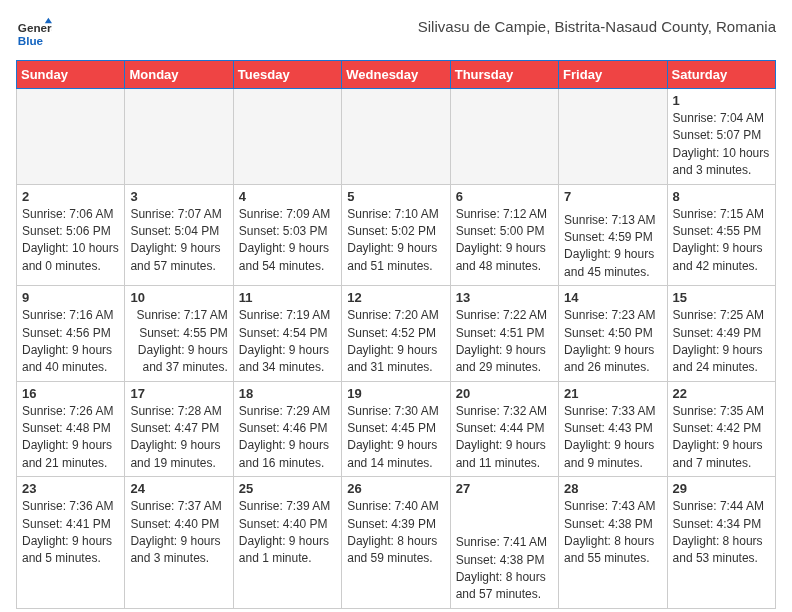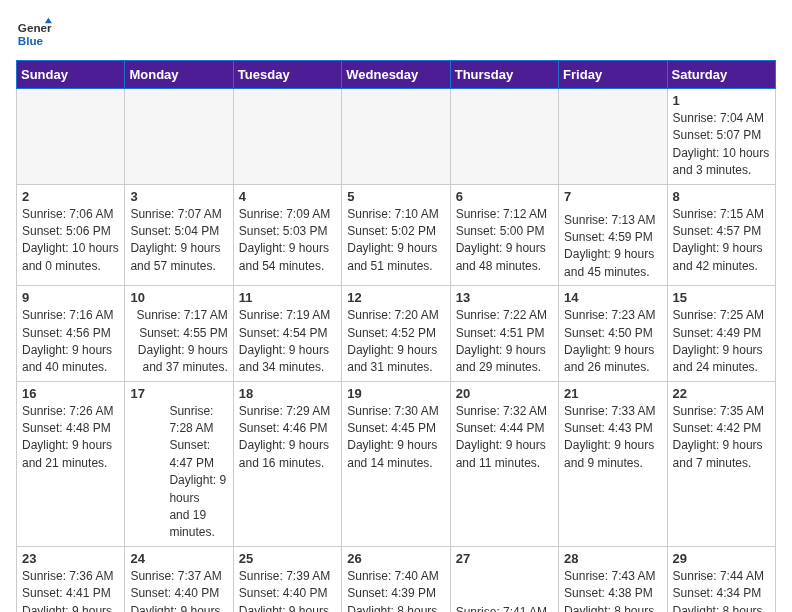--- a/index.html
+++ b/index.html
@@ -39,21 +39,21 @@
       color: #444;
       margin-top: 2px;
     }
     .calendar {
       width: 100%;
       border-collapse: collapse;
       margin-top: 8px;
       border: 1px solid #ccc;
     }
     .calendar thead tr th {
-      background-color: #4c1d95;
+      background-color: #ef4444;
       color: #fff;
       font-size: 13px;
       font-weight: bold;
       padding: 6px 4px;
       text-align: left;
       border: 1px solid #1a75d2;
     }
     .calendar tbody tr td {
       vertical-align: top;
       border: 1px solid #ccc;
@@ -84,20 +84,21 @@
 
 <div class="header">
   <div class="logo">
     <svg class="logo-icon" viewBox="0 0 40 40" xmlns="http://www.w3.org/2000/svg">
       <text x="2" y="18" font-size="13" font-family="Arial" font-weight="bold" fill="#333">General</text>
       <text x="2" y="32" font-size="13" font-family="Arial" font-weight="bold" fill="#1565c0">Blue</text>
       <polygon points="32,8 40,8 36,2" fill="#1565c0"></polygon>
     </svg>
   </div>
   <div class="title-block">
+    <div class="subtitle">Silivasu de Campie, Bistrita-Nasaud County, Romania</div>
   </div>
 </div>
 
 <table class="calendar">
   <thead>
     <tr>
     <th>Sunday</th>
         <th>Monday</th>
         <th>Tuesday</th>
         <th>Wednesday</th>
@@ -161,21 +162,21 @@
         <td>
           <span class="day-number">7</span>
           <div class="day-info" style="white-space: pre-line; margin-top: 8px;">Sunrise: 7:13 AM
 Sunset: 4:59 PM
 Daylight: 9 hours
 and 45 minutes.</div>
         </td>
         <td>
           <span class="day-number">8</span>
           <div class="day-info" style="white-space: pre-line;">Sunrise: 7:15 AM
-Sunset: 4:57 PM
+Sunset: 4:55 PM
 Daylight: 9 hours
 and 42 minutes.</div>
         </td>
       </tr>
       <tr>
         <td>
           <span class="day-number">9</span>
           <div class="day-info" style="white-space: pre-line;">Sunrise: 7:16 AM
 Sunset: 4:56 PM
 Daylight: 9 hours
@@ -227,21 +228,21 @@
       <tr>
         <td>
           <span class="day-number">16</span>
           <div class="day-info" style="white-space: pre-line;">Sunrise: 7:26 AM
 Sunset: 4:48 PM
 Daylight: 9 hours
 and 21 minutes.</div>
         </td>
         <td>
           <span class="day-number">17</span>
-          <div class="day-info" style="white-space: pre-line; margin-left: 39px;">Sunrise: 7:28 AM
+          <div class="day-info" style="white-space: pre-line;">Sunrise: 7:28 AM
 Sunset: 4:47 PM
 Daylight: 9 hours
 and 19 minutes.</div>
         </td>
         <td>
           <span class="day-number">18</span>
           <div class="day-info" style="white-space: pre-line;">Sunrise: 7:29 AM
 Sunset: 4:46 PM
 Daylight: 9 hours
 and 16 minutes.</div>

